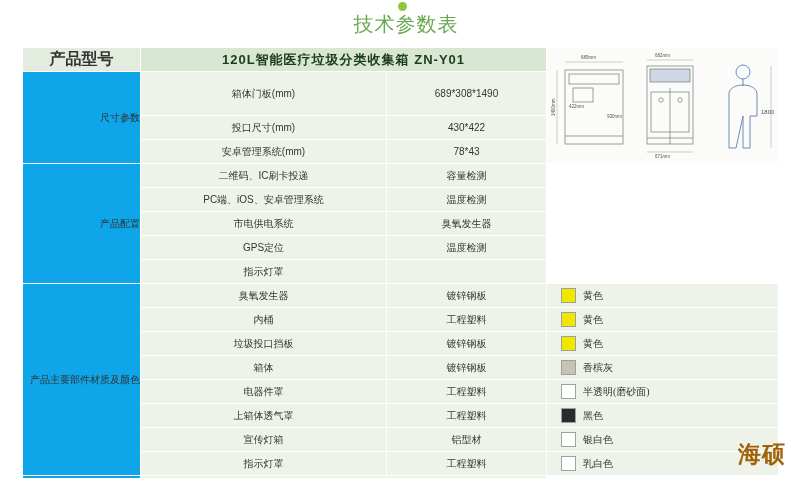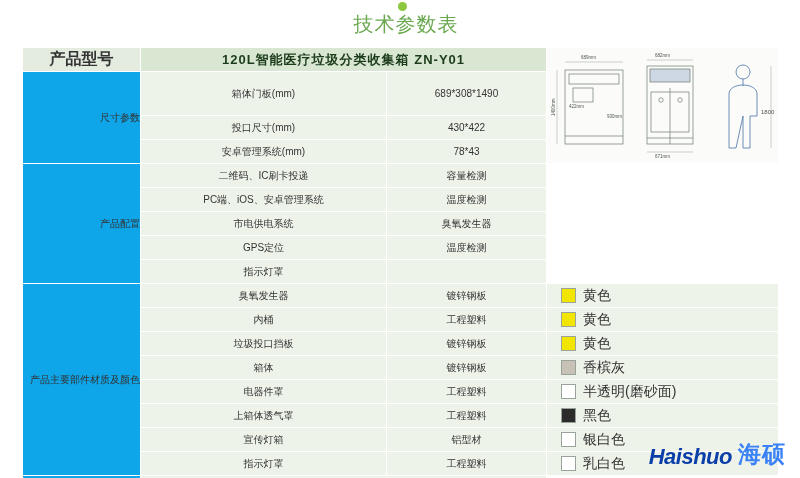--- a/index.html
+++ b/index.html
@@ -61,41 +61,41 @@
     background:#f6f8f5;
     padding:0;
   }
   .tbl td.white{background:#ffffff;border:1px solid #ffffff;}
 
   
   .sw-cell{display:flex;align-items:center;height:100%;padding-left:14px;box-sizing:border-box;}
   .sw{
     width:13px;height:13px;border:1px solid #9aa39a;margin-right:7px;flex:0 0 auto;
   }
-  .sw-label{font-size:14px;color:#333;}
+  .sw-label{font-size:10px;color:#333;font-family:Liberation Serif, serif;}
 
   
   .draw{
     position:relative;width:100%;height:100%;
     background:#fbfcfa;
   }
   .draw svg{display:block;}
 
   
   .logo{
     position:absolute;right:14px;bottom:8px;
     display:flex;align-items:flex-end;
     font-weight:bold;
   }
   .logo .en{
     font-size:22px;color:#0b3fa8;letter-spacing:-0.5px;
     font-style:italic;
   }
   .logo .cn{
-    font-size:23px;color:#3b82f6;margin-left:6px;letter-spacing:1px;
+    font-size:23px;color:#a16207;margin-left:6px;letter-spacing:1px;
   }
 </style>
 </head>
 <body>
 
 <div class="page">
 
   <div class="header">
     <div class="dot"></div>
     <div class="title">技术参数表</div>
@@ -280,17 +280,16 @@
 
       <tr>
         <td class="rowlbl">最大容量</td>
         <td colspan="3">120L</td>
         <td class="white"></td>
       </tr>
     </tbody>
   </table>
 
   <div class="logo">
-    <span class="en">Haishuo</span>
     <span class="cn">海硕</span>
   </div>
 
 </div>
 
 </body></html>

